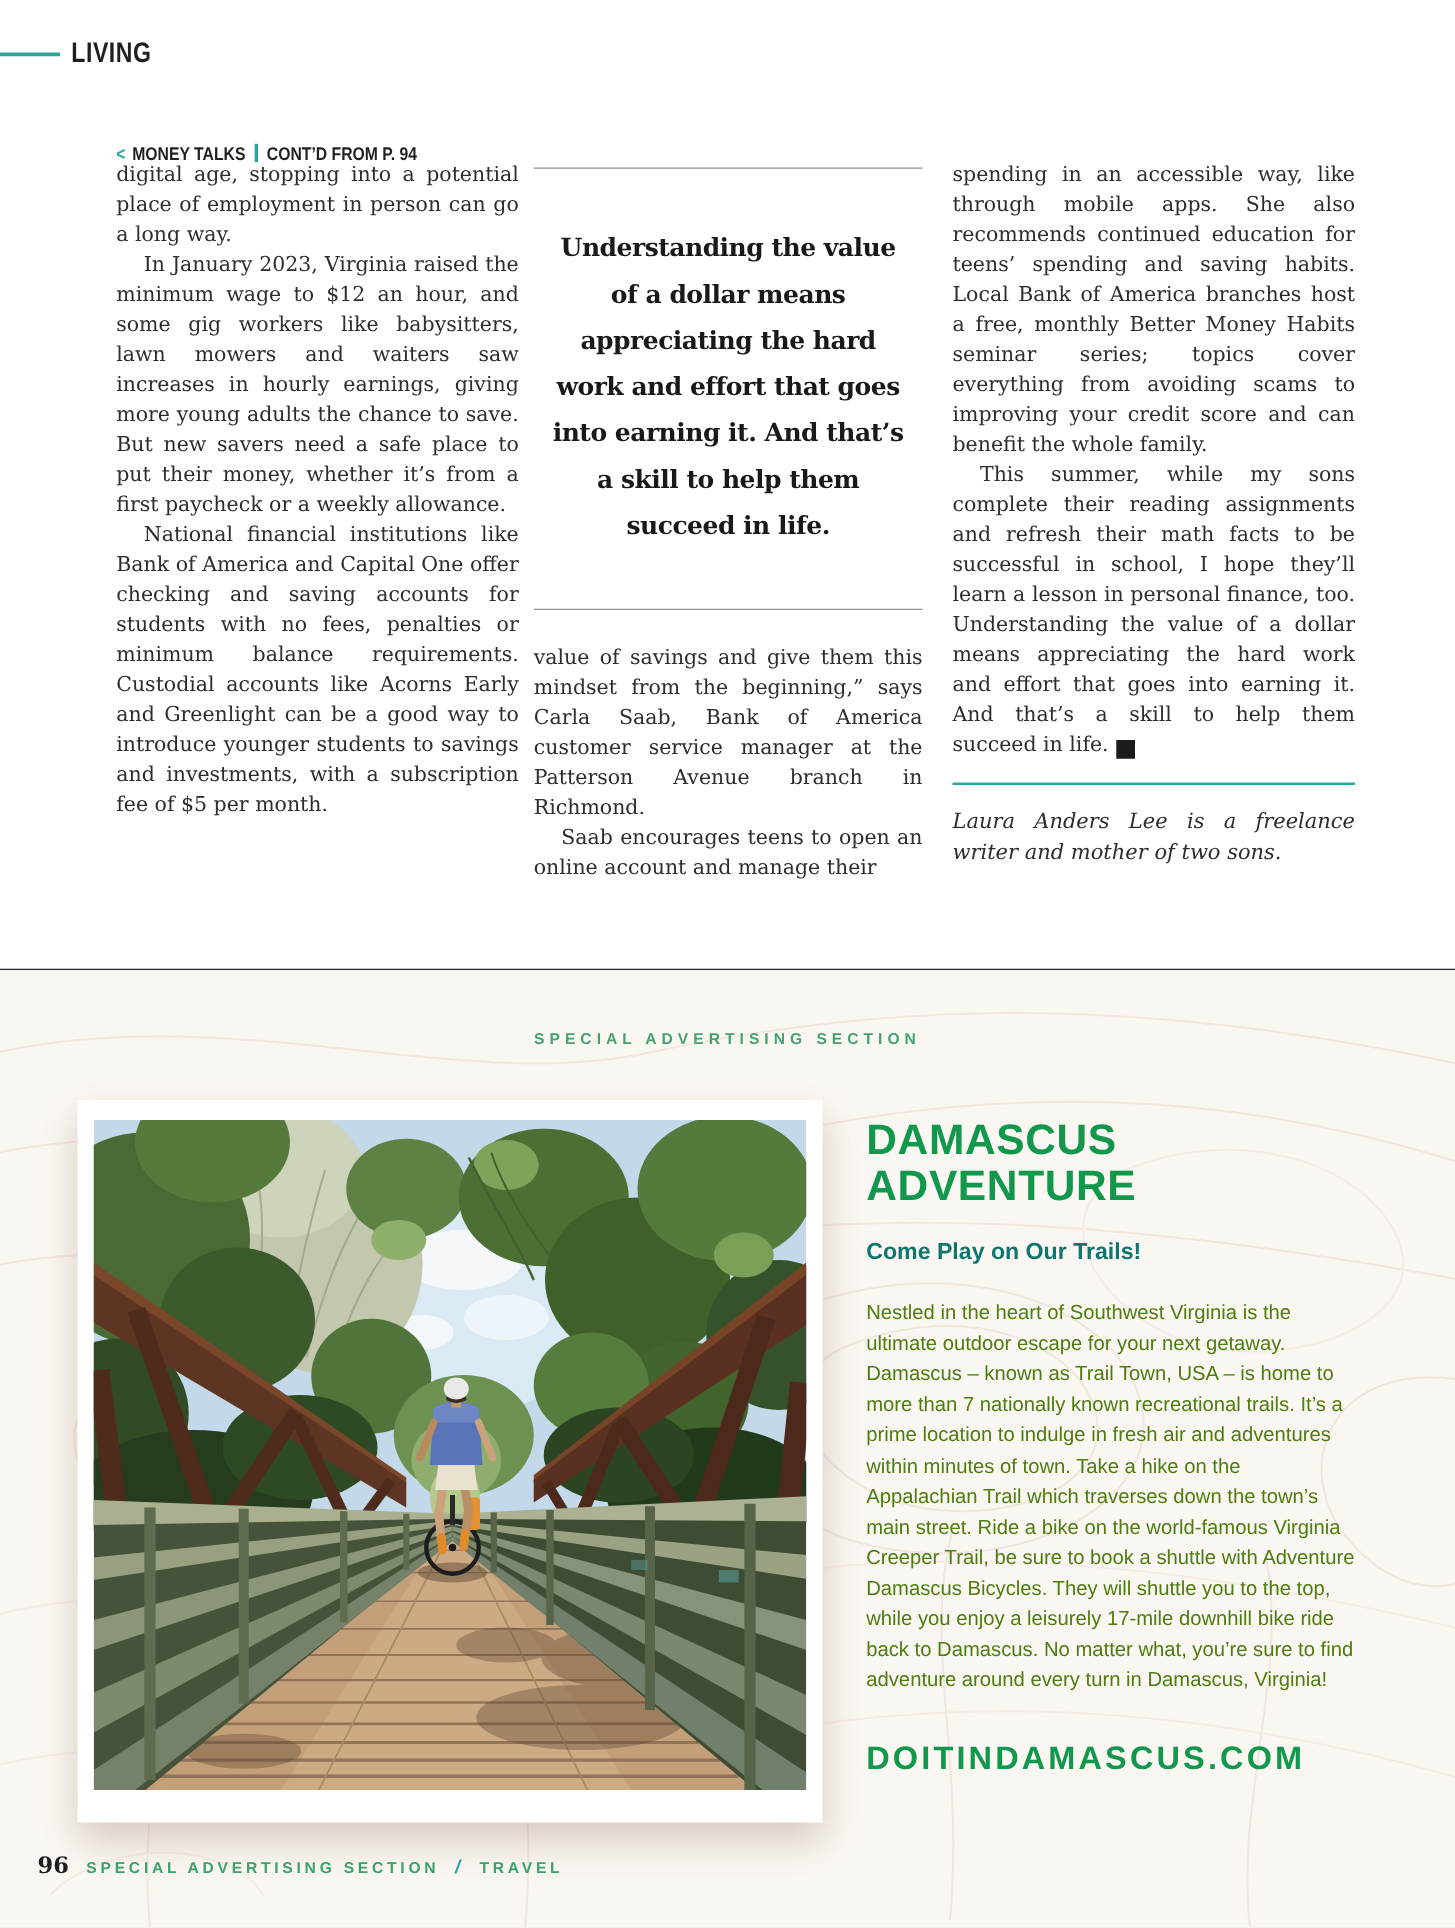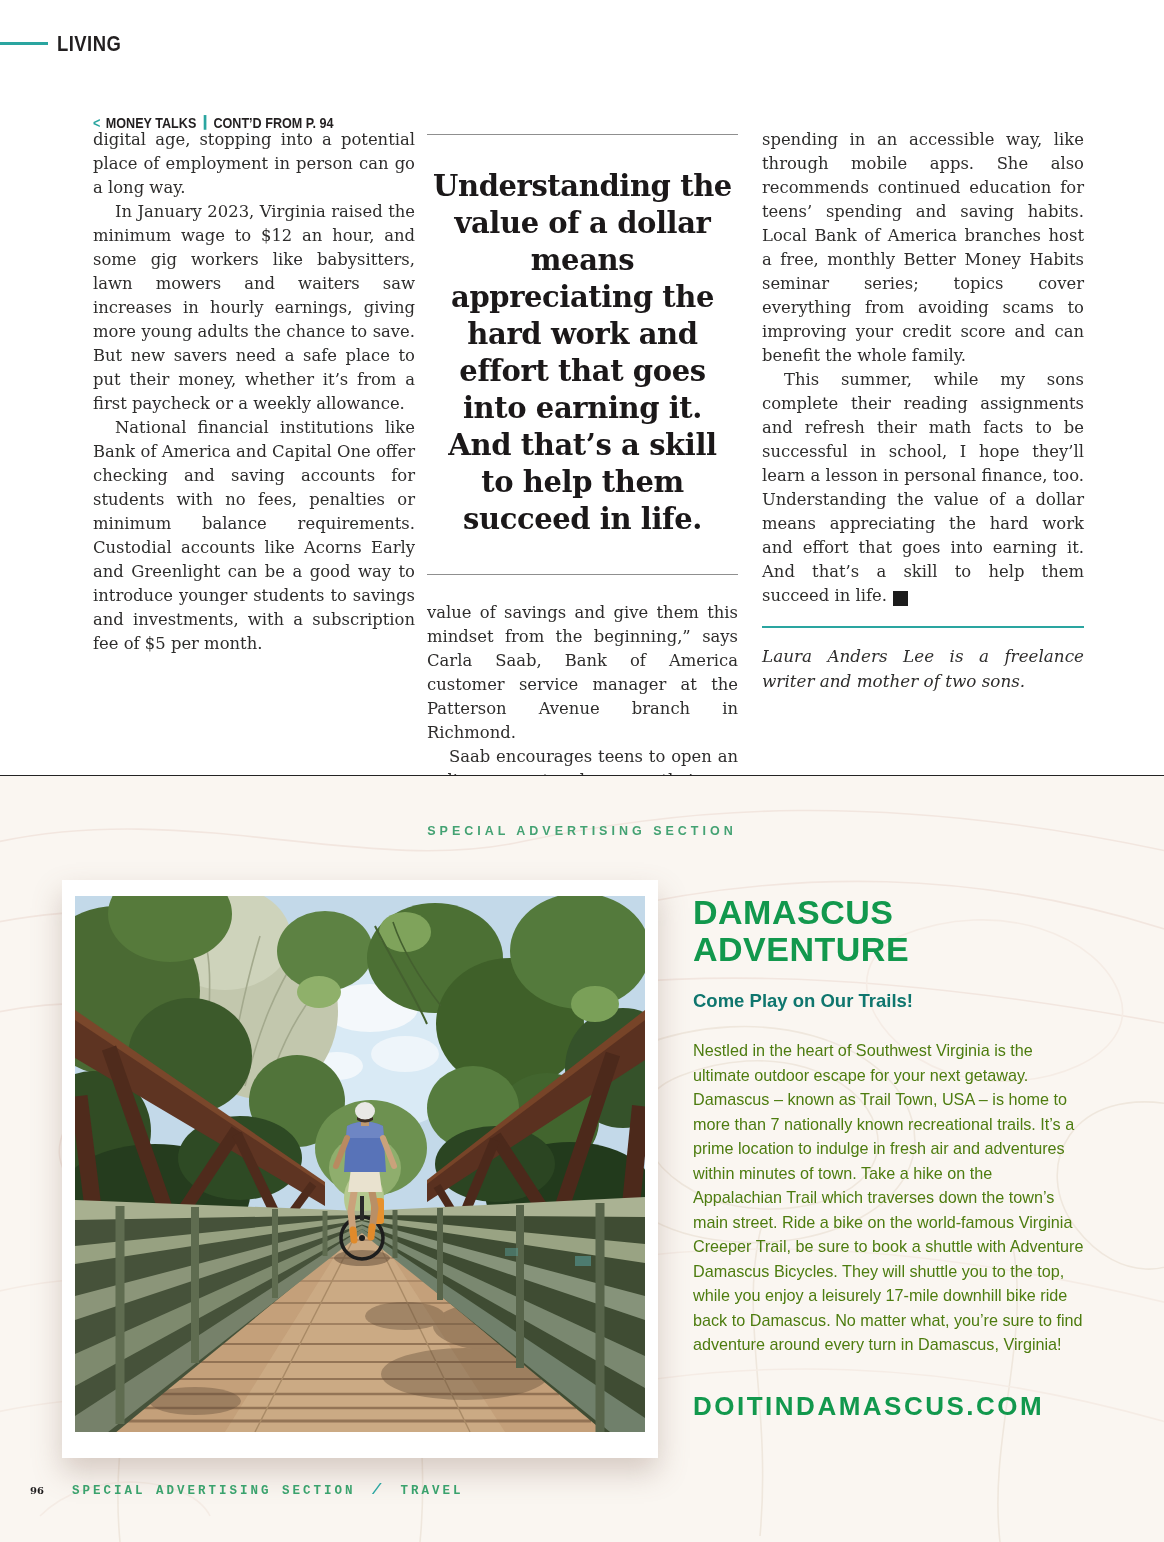--- a/index.html
+++ b/index.html
@@ -22,22 +22,22 @@
   
   .col{position:absolute;top:128px;font-size:16.4px;line-height:24px;}
   .col p{margin:0;text-align:justify;}
   .col p.indent{text-indent:22px;}
   .col1{left:93px;width:322px;}
   .col2{left:427px;width:311px;}
   .col3{left:762px;width:322px;}
 
   .qrule{border:0;border-top:1.5px solid #8f8f8f;margin:0;}
   .qrule.first{margin-top:6px;}
-  blockquote.pullquote{margin:0;padding:33px 2px 36px;text-align:center;
-        font-weight:700;font-size:29px;line-height:37px;color:#1b1819;letter-spacing:-0.4px;}
+  blockquote.pullquote{margin:12px;padding:33px 2px 36px;text-align:center;
+        font-weight:700;font-size:20px;line-height:37px;color:#1b1819;letter-spacing:-0.4px;}
   .col2 p.after-quote{margin-top:26px;}
   .col2 p + p{margin-top:0;}
 
   .endmark{display:inline-block;width:15px;height:15px;background:#1c1c1c;color:#ffffff;
         font:700 10px/15px "DejaVu Serif",serif;text-align:center;margin-left:6px;vertical-align:-1px;}
   .bio-rule{width:100%;height:2px;background:#2aa5a0;border:0;margin:18px 0 16px;}
   .byline{font-style:italic;font-size:16.8px;line-height:25px;text-align:right;}
 
   
   .page-divider{position:absolute;left:0;top:775px;width:1164px;height:1px;background:#232323;}
@@ -55,22 +55,22 @@
 
   .ad-copy{position:absolute;left:693px;top:118px;width:392px;font-family:"Liberation Sans",sans-serif;}
   .ad-title{font-weight:700;font-size:34px;line-height:37px;letter-spacing:0.5px;color:#12984d;}
   .ad-subtitle{margin-top:22px;font-weight:700;font-size:18.5px;color:#0f766e;}
   .ad-body{margin-top:26px;font-size:16.2px;line-height:24.5px;color:#4d7c0f;}
   .ad-site{margin-top:34px;font-weight:700;font-size:26px;letter-spacing:2.5px;color:#12984d;}
 
   
   .footer{position:absolute;left:30px;top:706px;display:flex;align-items:baseline;
         font-family:"Liberation Sans",sans-serif;font-weight:700;}
-  .footer .pageno{font-size:10px;color:#1e1c1d;font-family:"DejaVu Serif",serif;font-weight:700;}
-  .footer .crumbs{margin-left:28px;font-size:12.5px;letter-spacing:3px;color:#3aa26d;font-family:Liberation Mono, monospace;}
+  .footer .pageno{font-size:18px;color:#1e1c1d;font-family:"DejaVu Serif",serif;font-weight:700;}
+  .footer .crumbs{margin-left:14px;font-size:12.5px;letter-spacing:3px;color:#3aa26d;}
   .footer .slash{color:#2aa5a0;font-size:15px;margin:0 6px;font-style:italic;}
 </style>
 </head>
 <body>
 
 <div class="page">
 
   <div class="header-rule"></div>
   <div class="section-label">LIVING</div>
 

